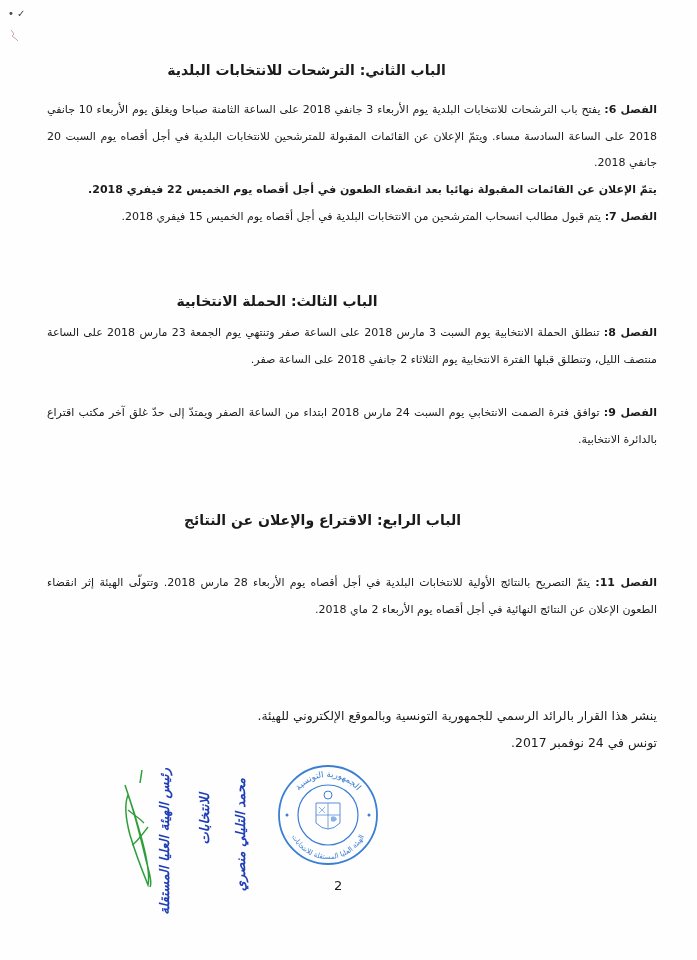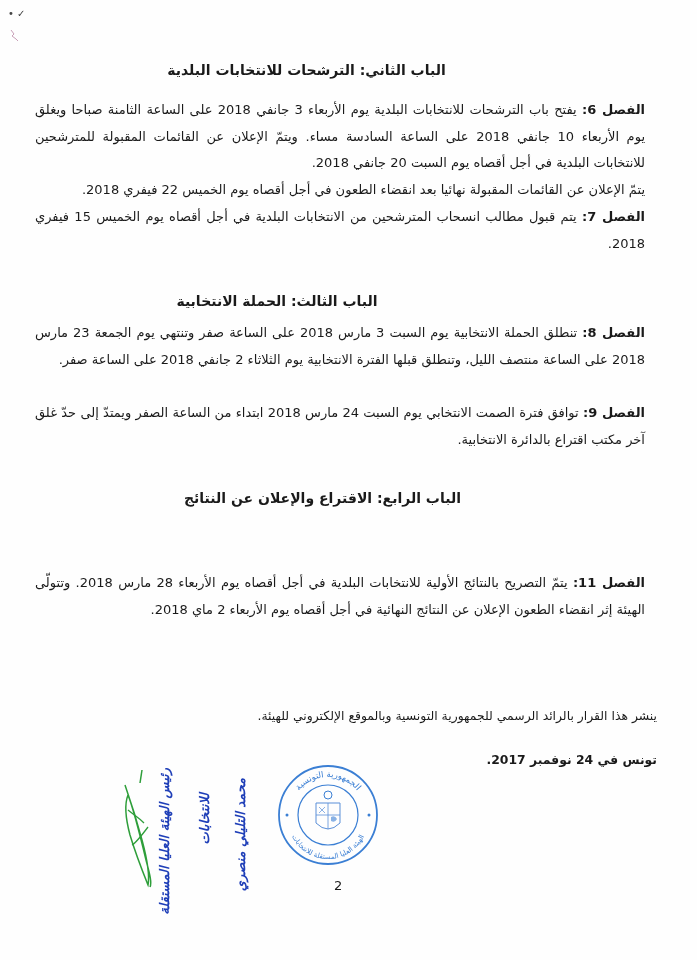--- a/index.html
+++ b/index.html
@@ -35,23 +35,23 @@
   }
   .heading {
     position: absolute;
     font-weight: bold;
     font-size: 14px;
     text-align: center;
     white-space: nowrap;
   }
   .para {
     position: absolute;
-    right: 52px;
+    right: 40px;
     width: 610px;
-    font-size: 13px;
+    font-size: 11px;
     line-height: 26.5px;
     text-align: justify;
     text-align-last: right;
   }
   .para .label {
     font-weight: bold;
   }
   .closing {
     position: absolute;
     right: 40px;
@@ -107,46 +107,46 @@
   <svg class="corner-scribble" viewBox="0 0 10 14">
     <path d="M1 2 L4 6 L2 8 L6 11 L8 13" stroke="#c9a0b8" stroke-width="1" fill="none"></path>
   </svg>
 
   <div class="heading" style="top:62px; left:0; width:613px;">الباب الثاني: الترشحات للانتخابات البلدية</div>
 
   <div class="para" style="top:97px;">
     <span class="label">الفصل 6:</span><span> يفتح باب الترشحات للانتخابات البلدية يوم الأربعاء 3 جانفي 2018 على الساعة الثامنة صباحا ويغلق يوم الأربعاء 10 جانفي 2018 على الساعة السادسة مساء. ويتمّ الإعلان عن القائمات المقبولة للمترشحين للانتخابات البلدية في أجل أقصاه يوم السبت 20 جانفي 2018.</span>
   </div>
 
-  <div class="para" style="top:177px;">يتمّ الإعلان عن القائمات المقبولة نهائيا بعد انقضاء الطعون في أجل أقصاه يوم الخميس 22 فيفري 2018.</div>
+  <div class="para" style="top:177px;font-weight:bold;">يتمّ الإعلان عن القائمات المقبولة نهائيا بعد انقضاء الطعون في أجل أقصاه يوم الخميس 22 فيفري 2018.</div>
 
   <div class="para" style="top:204px;">
     <span class="label">الفصل 7:</span><span> يتم قبول مطالب انسحاب المترشحين من الانتخابات البلدية في أجل أقصاه يوم الخميس 15 فيفري 2018.</span>
   </div>
 
   <div class="heading" style="top:293px; left:0; width:554px;">الباب الثالث: الحملة الانتخابية</div>
 
   <div class="para" style="top:320px;margin-left:26px;">
     <span class="label">الفصل 8:</span><span> تنطلق الحملة الانتخابية يوم السبت 3 مارس 2018 على الساعة صفر وتنتهي يوم الجمعة 23 مارس 2018 على الساعة منتصف الليل، وتنطلق قبلها الفترة الانتخابية يوم الثلاثاء 2 جانفي 2018 على الساعة صفر.</span>
   </div>
 
   <div class="para" style="top:400px;margin-left:12px;">
     <span class="label">الفصل 9:</span><span> توافق فترة الصمت الانتخابي يوم السبت 24 مارس 2018 ابتداء من الساعة الصفر ويمتدّ إلى حدّ غلق آخر مكتب اقتراع بالدائرة الانتخابية.</span>
   </div>
 
-  <div class="heading" style="top:490px; left:0; width:645px;">الباب الرابع: الاقتراع والإعلان عن النتائج</div>
+  <div class="heading" style="top:512px; left:0; width:645px;">الباب الرابع: الاقتراع والإعلان عن النتائج</div>
 
 
   <div class="para" style="top:570px;">
     <span class="label">الفصل 11:</span><span> يتمّ التصريح بالنتائج الأولية للانتخابات البلدية في أجل أقصاه يوم الأربعاء 28 مارس 2018. وتتولّى الهيئة إثر انقضاء الطعون الإعلان عن النتائج النهائية في أجل أقصاه يوم الأربعاء 2 ماي 2018.</span>
   </div>
 
 
   <div class="closing" style="top:703px;">ينشر هذا القرار بالرائد الرسمي للجمهورية التونسية وبالموقع الإلكتروني للهيئة.</div>
-  <div class="closing" style="top:747px;font-weight:bold;">تونس في 24 نوفمبر 2017.</div>
+  <div class="closing" style="top:730px;">تونس في 24 نوفمبر 2017.</div>
 
   <svg class="stamp" viewBox="0 0 104 104">
     <defs>
       <path id="stampTop" d="M 14 52 A 38 38 0 0 1 90 52"></path>
       <path id="stampBottom" d="M 12 56 A 40 40 0 0 0 92 56"></path>
     </defs>
     <circle cx="52" cy="52" r="49" fill="none" stroke="#3b7fd4" stroke-width="1.8"></circle>
     <circle cx="52" cy="52" r="30" fill="none" stroke="#3b7fd4" stroke-width="1.2"></circle>
     <text font-size="8.5" fill="#3b7fd4" font-family="DejaVu Sans, sans-serif">
       <textPath href="#stampTop" startOffset="50%" text-anchor="middle">الجمهورية التونسية</textPath>

